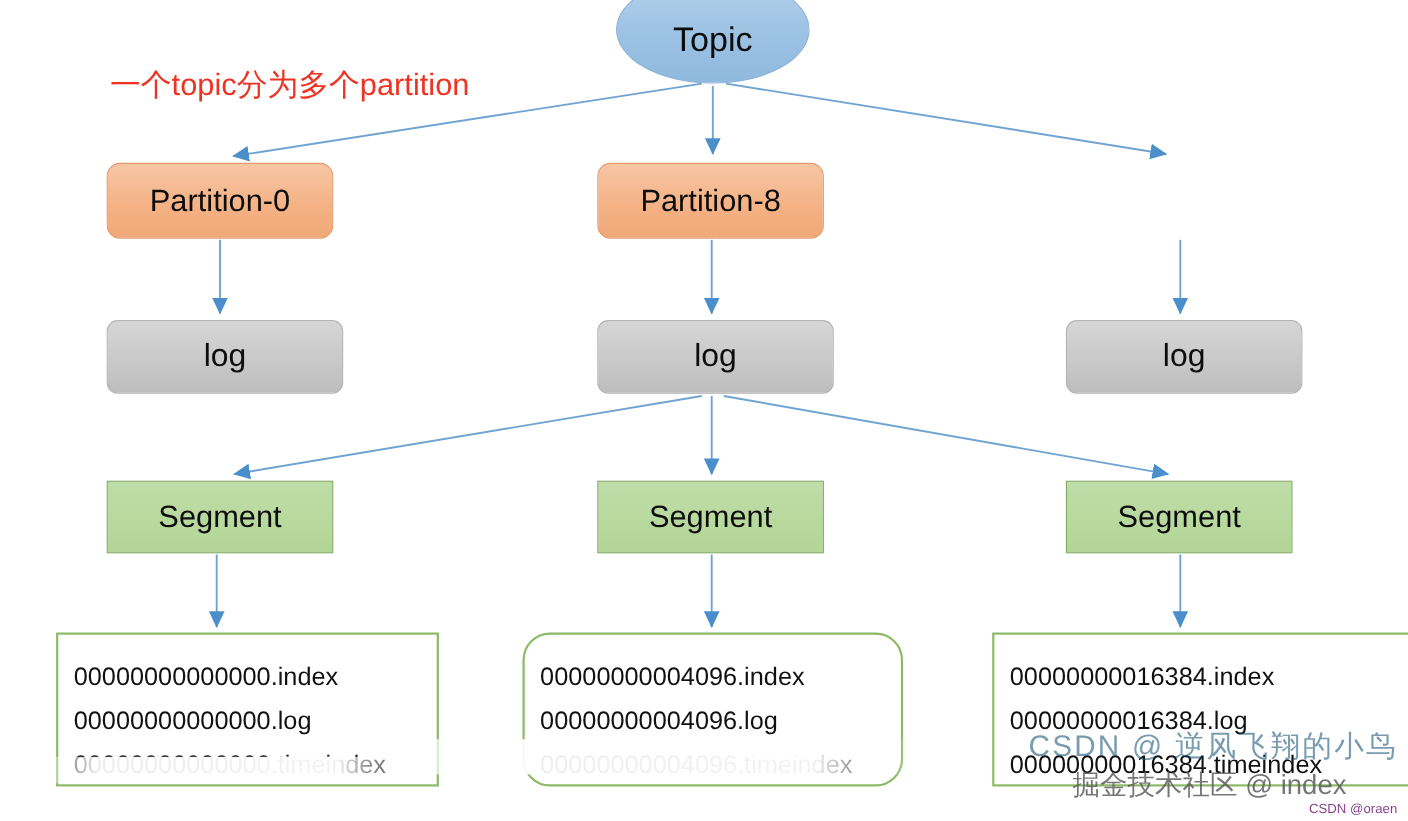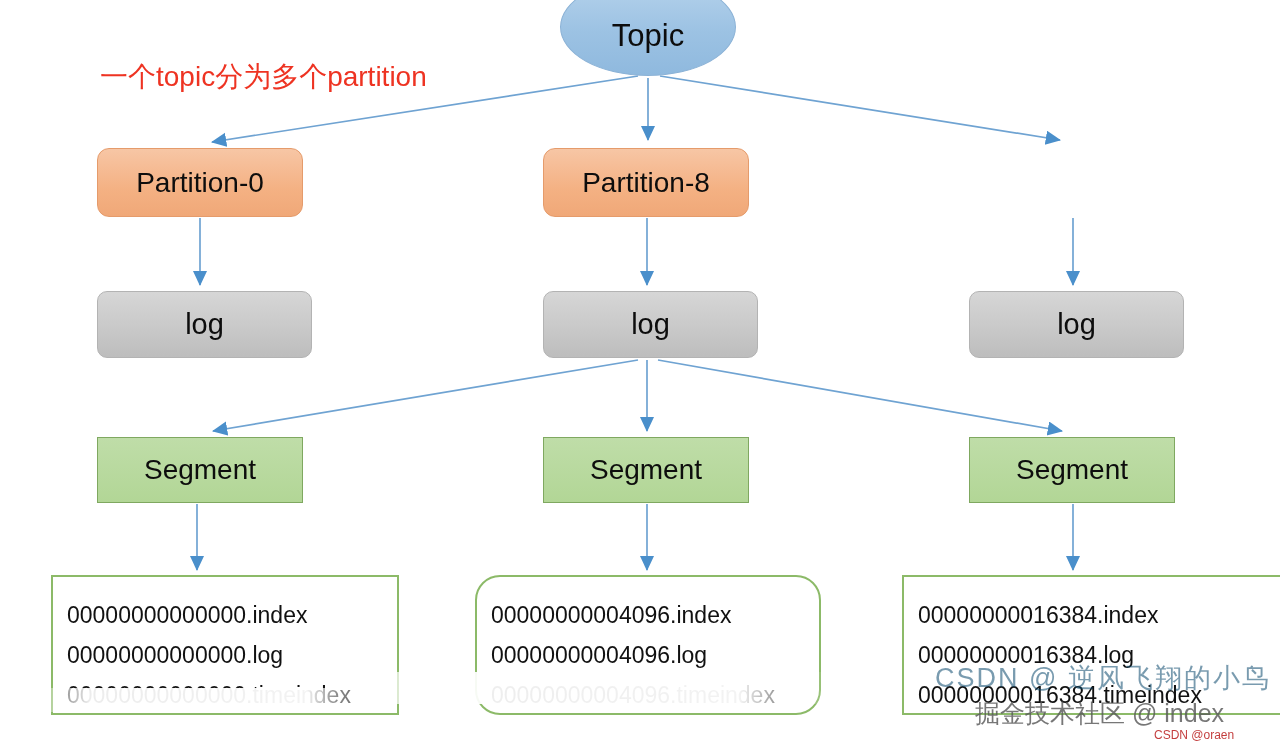--- a/index.html
+++ b/index.html
@@ -93,23 +93,23 @@
 
   
   .wm-main{
     position:absolute;left:975px;top:697px;
     font-size:25px;
     color:#5a5a5a;
     opacity:.82;
     white-space:nowrap;
   }
   .wm-sub{
-    position:absolute;left:1154px;top:728px;
+    position:absolute;left:1190px;top:728px;
     font-size:12px;
-    color:#b91c1c;
+    color:#701a75;
     opacity:.85;
     white-space:nowrap;
     text-align:right;
   }
   .wm-ghost{
     position:absolute;left:935px;top:660px;
     font-size:27px;
     color:#0c4a6e;
     opacity:.55;
     white-space:nowrap;

